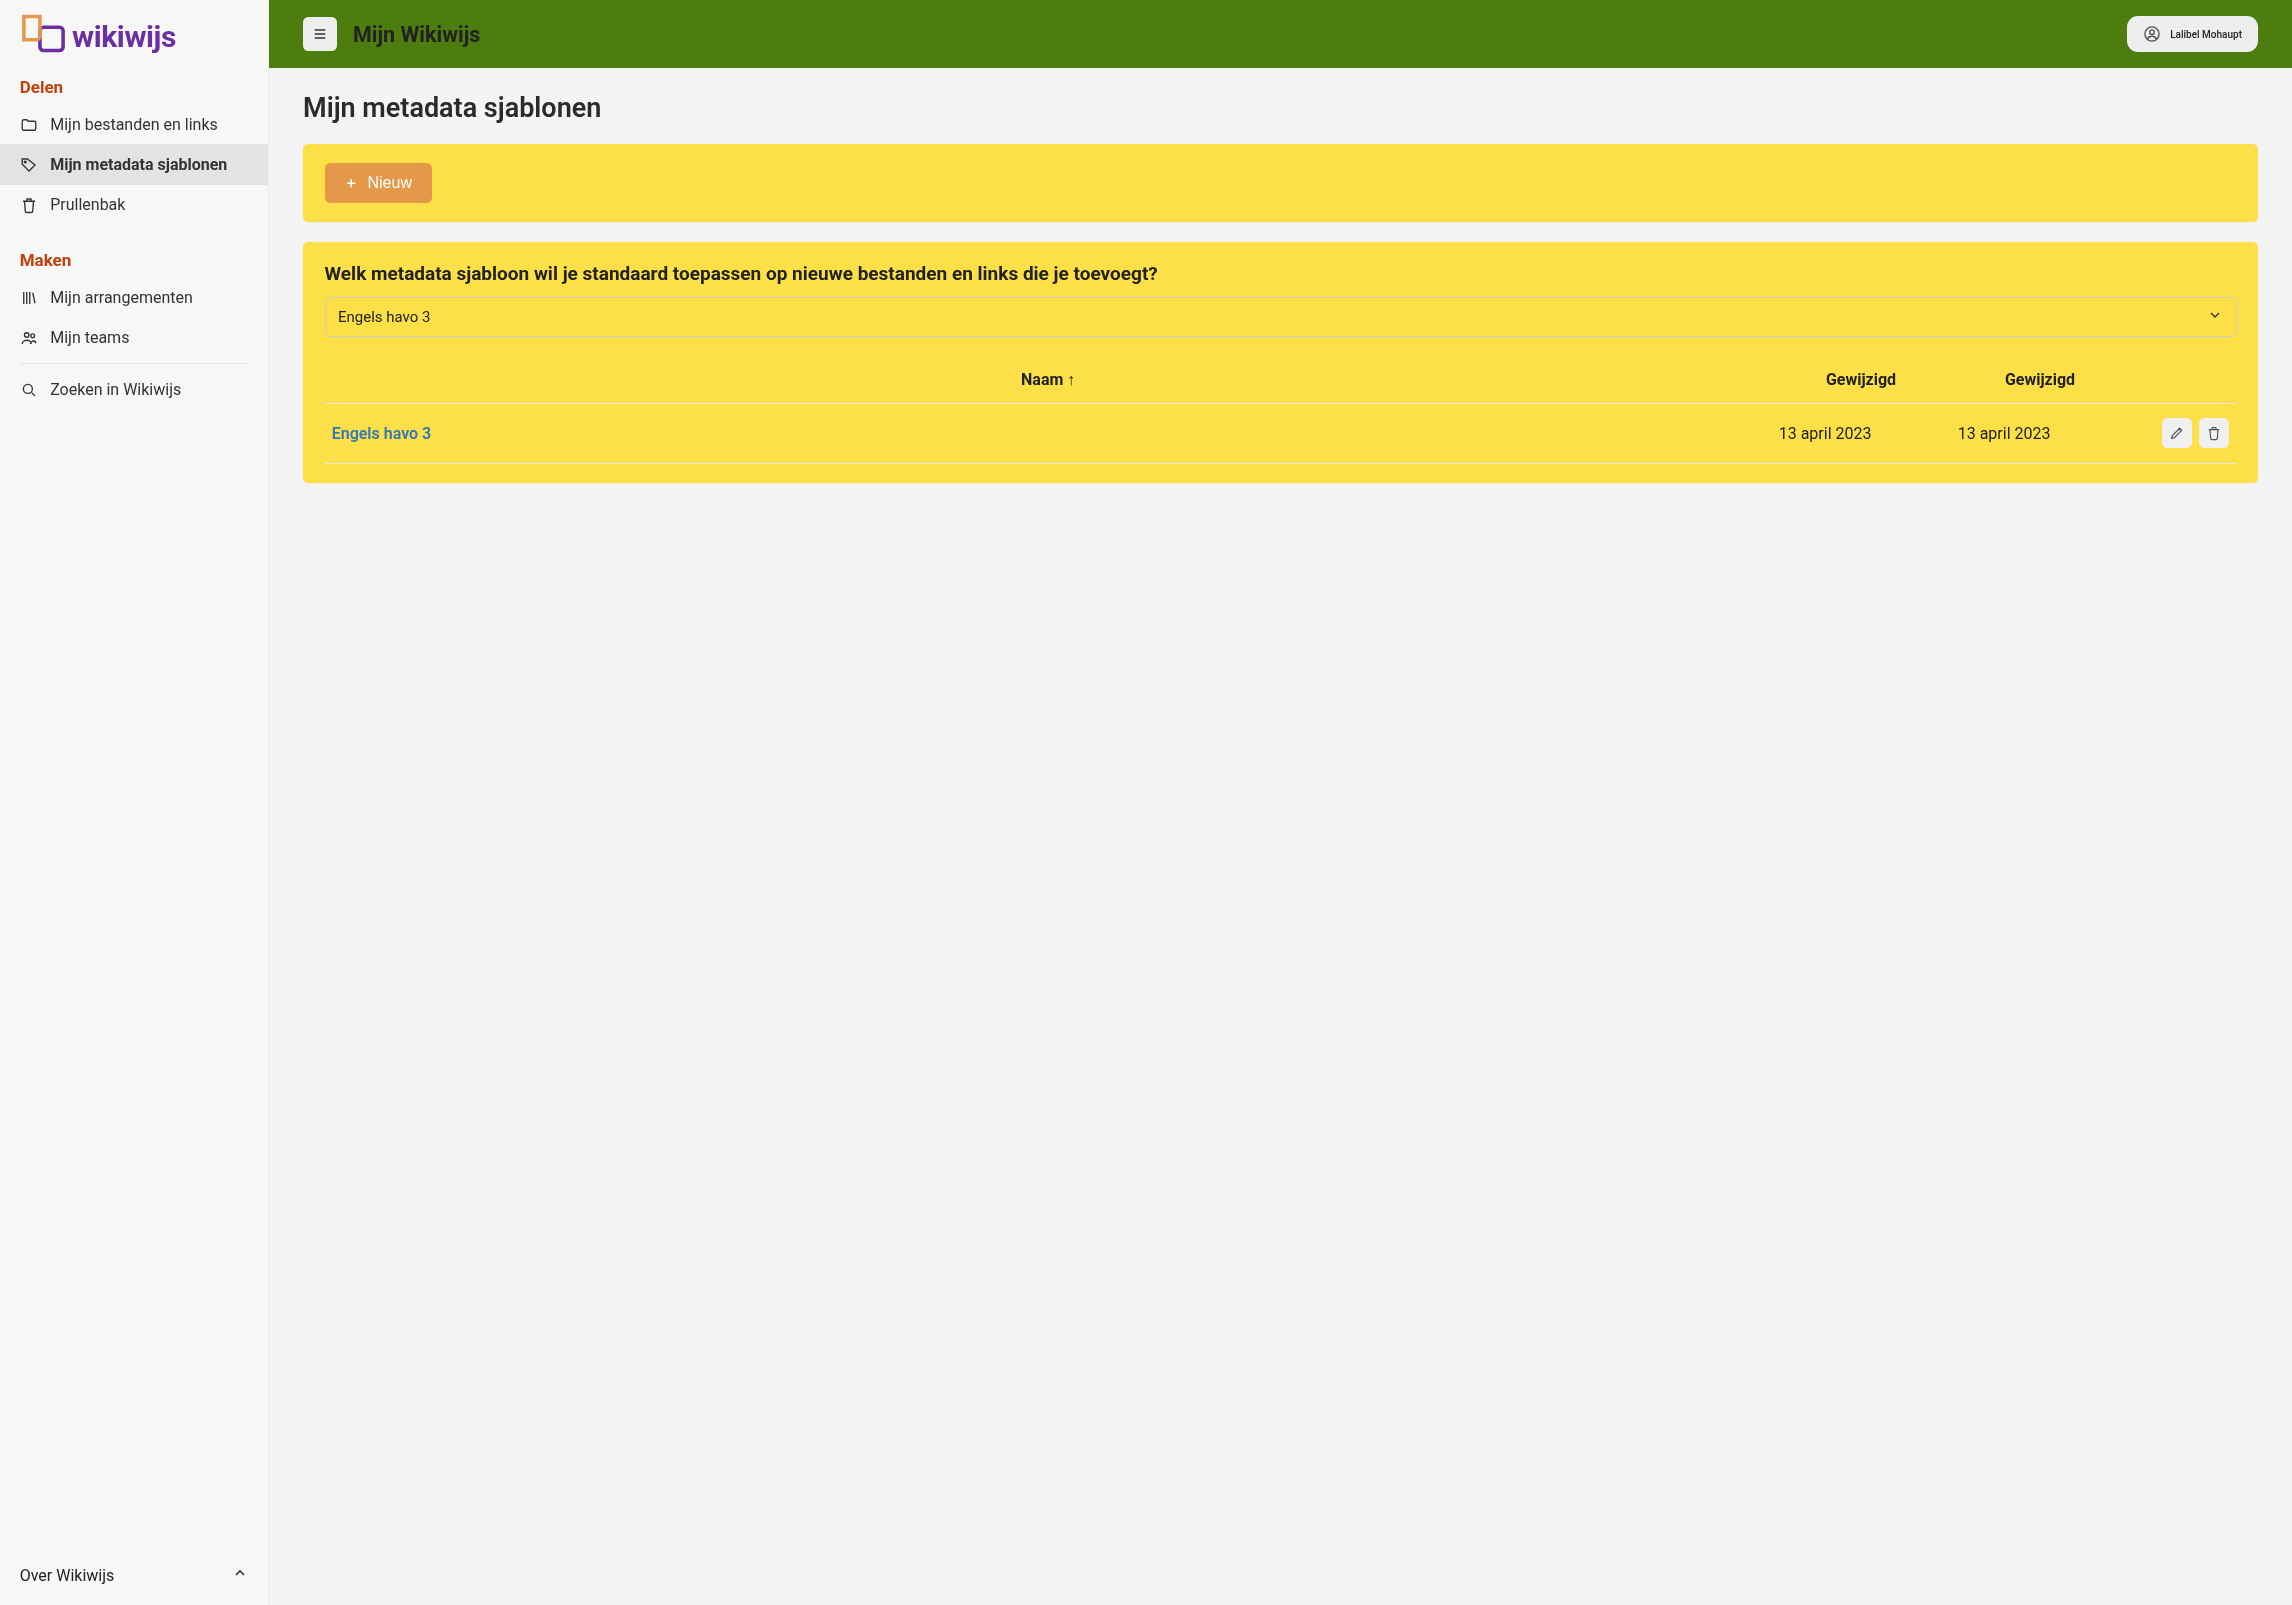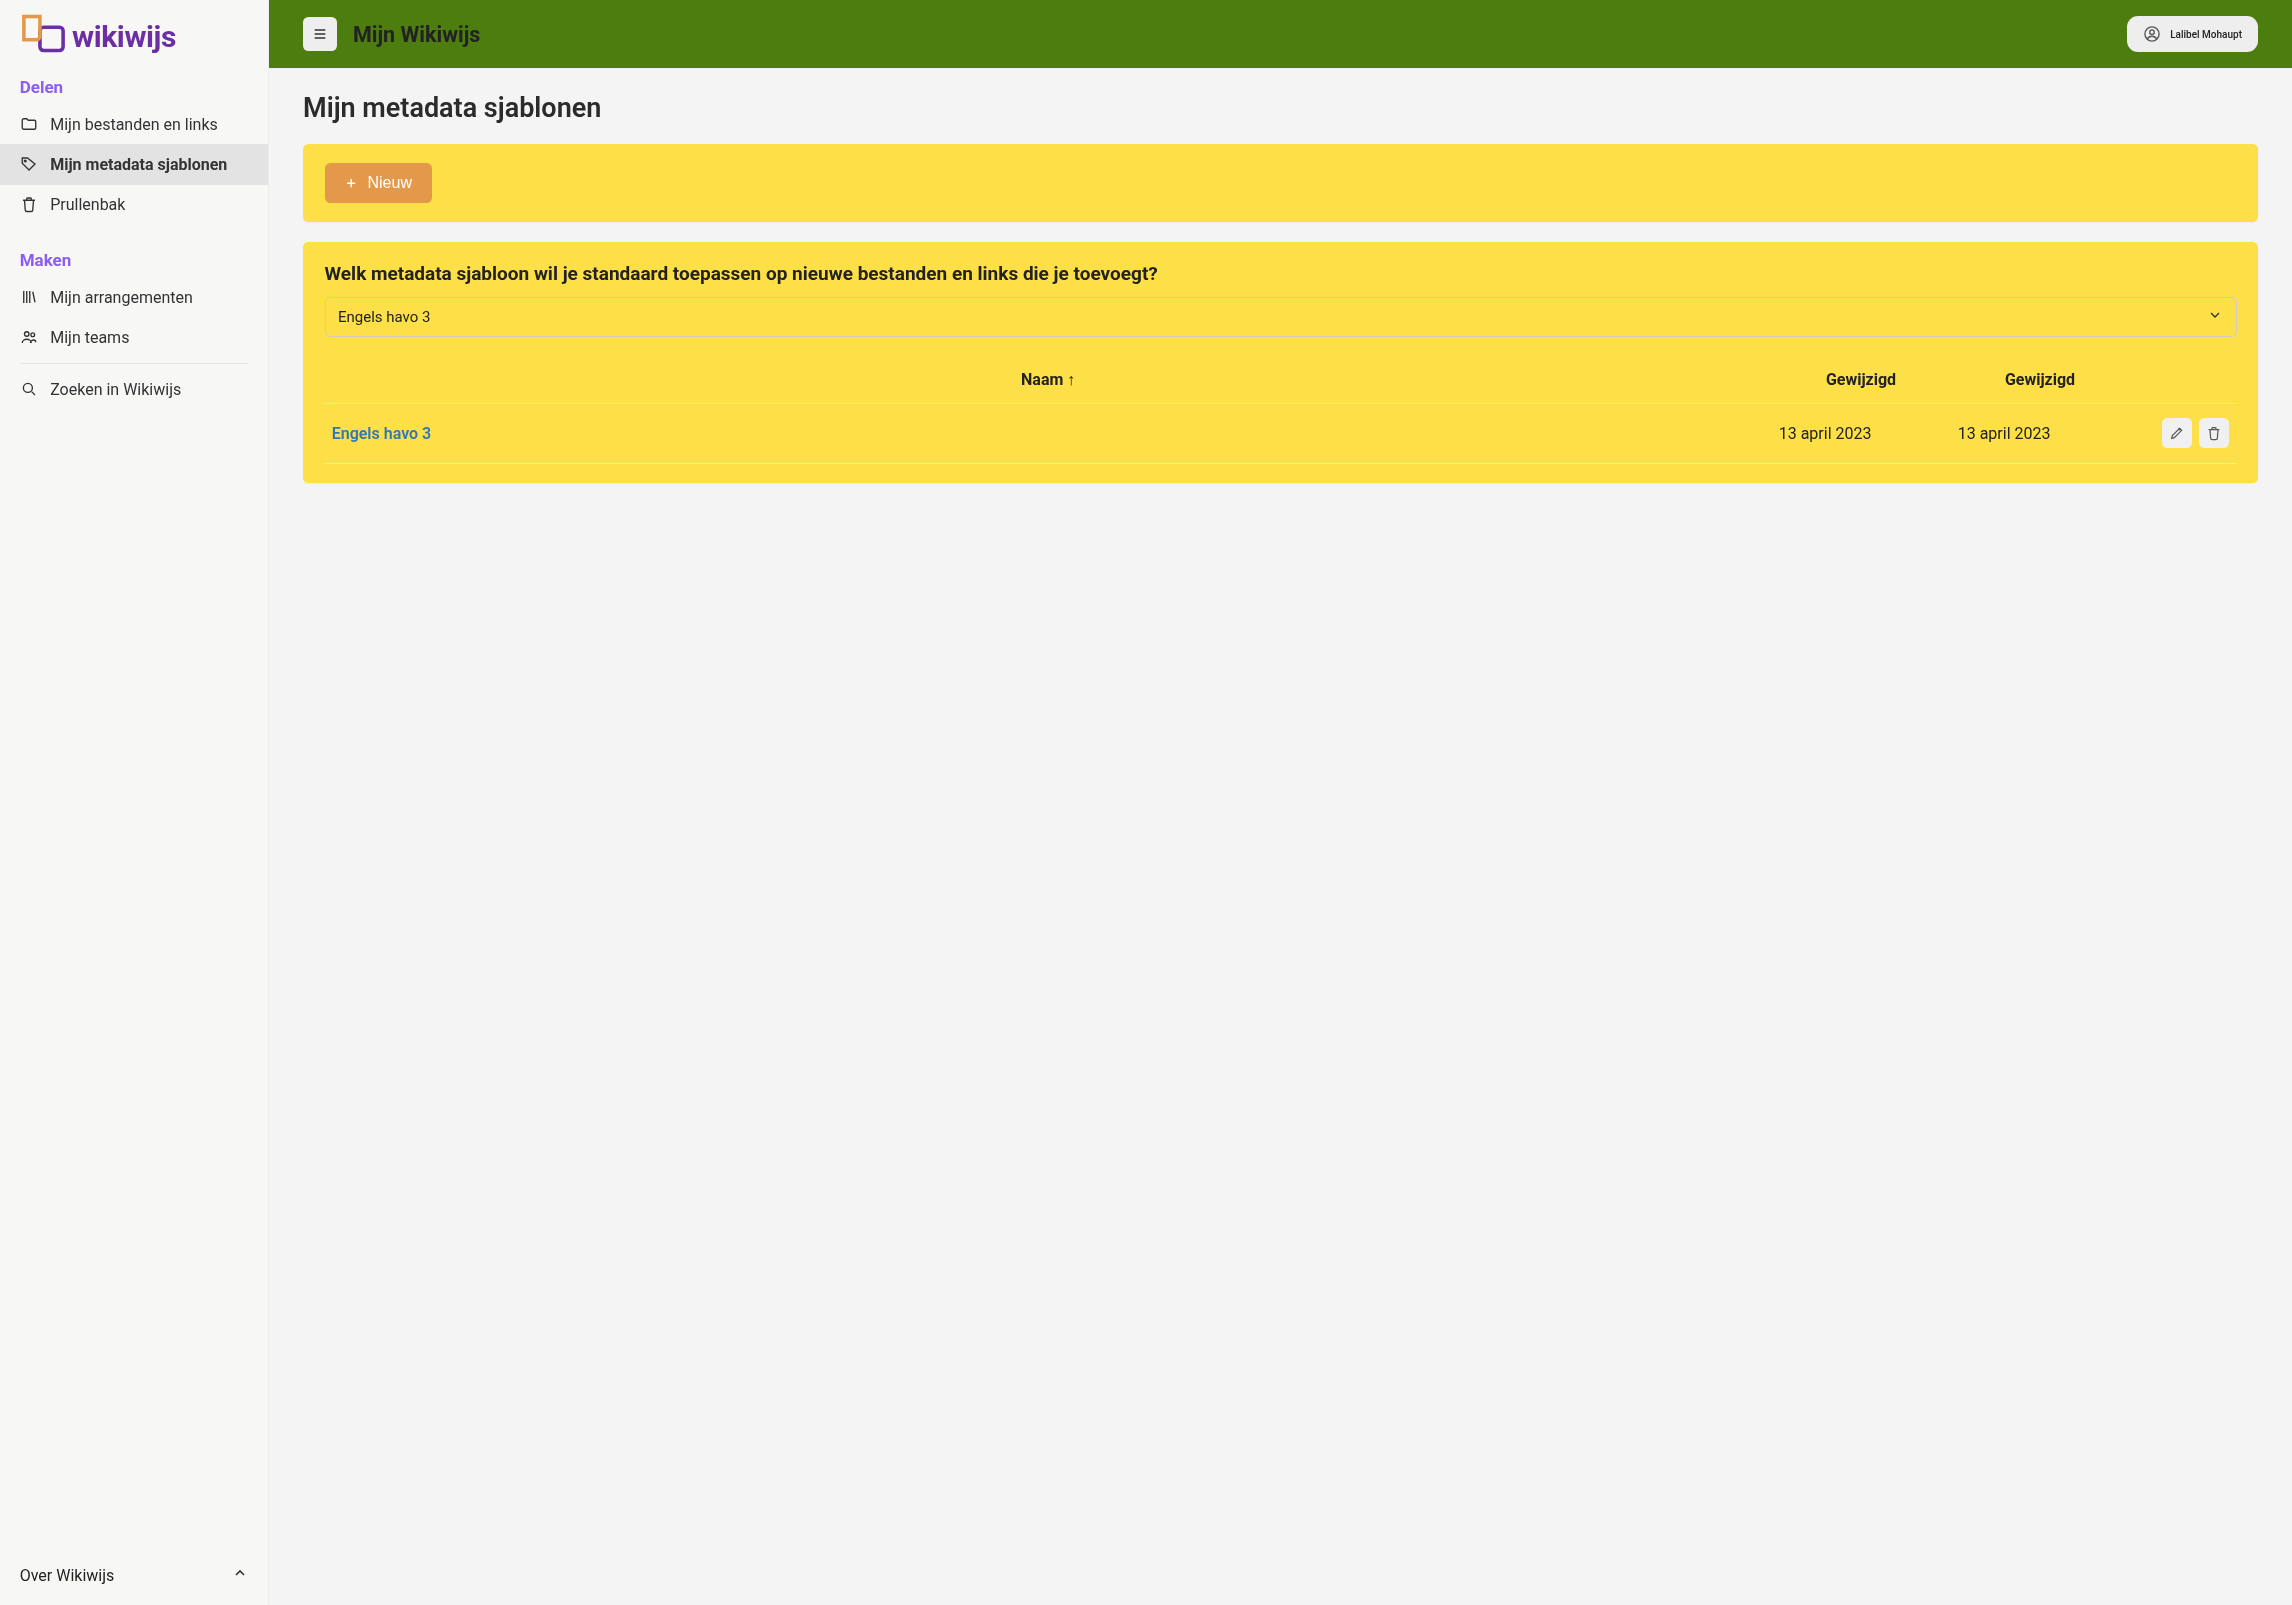--- a/index.html
+++ b/index.html
@@ -46,27 +46,27 @@
     color: var(--purple);
     font-weight:700;
     font-size:30px;
     letter-spacing:-0.4px;
   }
 
   .side-section-title {
     font-weight:700;
     font-size:17px;
     padding: 25px 19.7px 7.2px 19.7px;
-    color:#8b5cf6;
+    color:#c2410c;
   }
   .side-section-title.first { padding-top:19.7px; }
 
   .nav-item {
     display:flex;
-    align-items:flex-start;
+    align-items:flex-end;
     gap:12.5px;
     padding: 10.7px 19.7px;
     font-size:16px;
     color:#333;
     cursor:pointer;
   }
   .nav-item.active {
     background: var(--active-bg);
     font-weight:700;
   }

